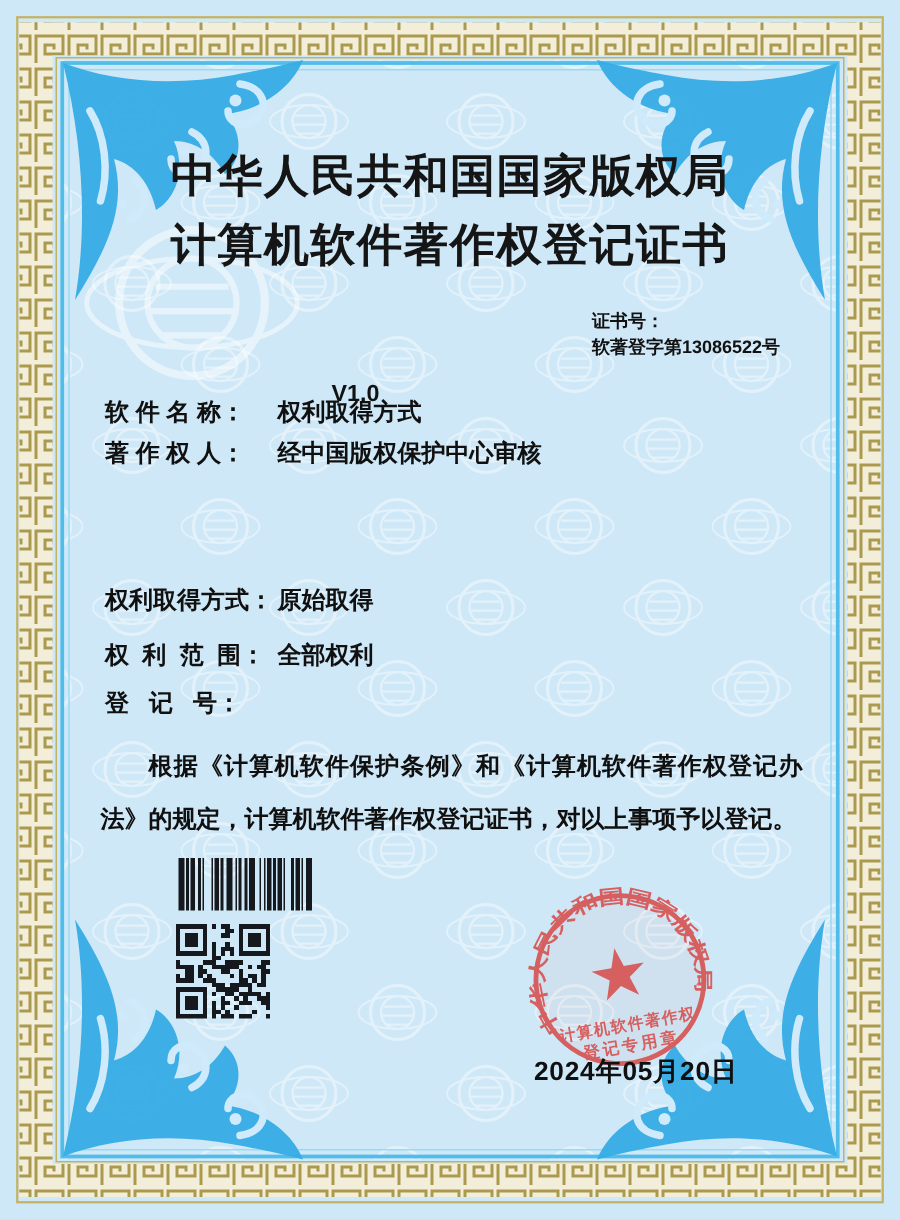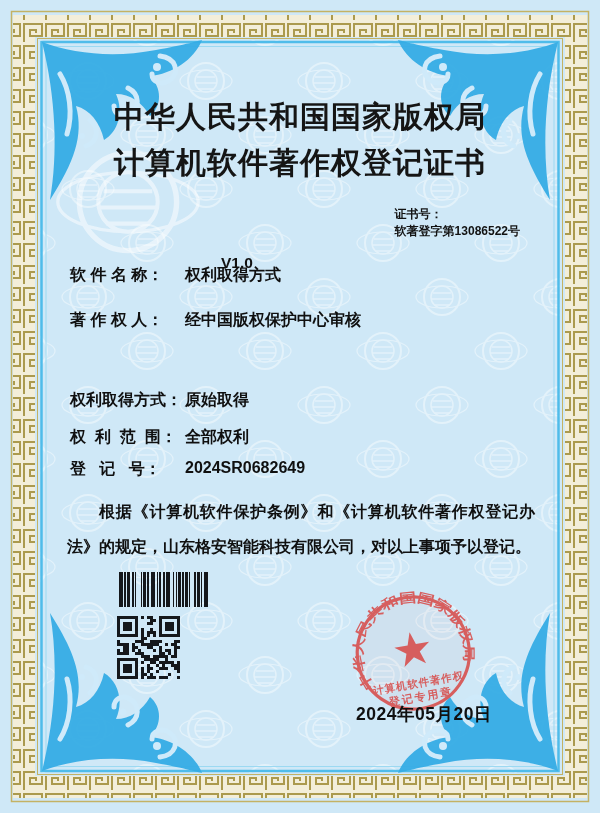--- a/index.html
+++ b/index.html
@@ -101,41 +101,40 @@
     <span>证书号：</span><span> </span>
     <span>软著登字第13086522号</span>
   </div>
 
   <div class="row" style="top:220px;margin-top:45px;">
     <span class="lbl">软 件 名 称：</span>
     <span class="val">权利取得方式</span>
   </div>
   <div class="abs version" style="top:254px;">V1.0</div>
 
-  <div class="row" style="top:310px;justify-content:center;">
+  <div class="row" style="top:292px;justify-content:center;">
     <span class="lbl">著 作 权 人：</span>
     <span class="val">经中国版权保护中心审核</span>
   </div>
 
   <div class="row" style="top:427px;">
     <span class="lbl">权  利  范  围：</span>
     <span class="val">全部权利</span>
   </div>
 
   <div class="row" style="top:390px;">
     <span class="lbl">权利取得方式：</span>
     <span class="val">原始取得</span>
   </div>
 
   <div class="row" style="top:459px;">
     <span class="lbl">登   记   号：</span>
-    <span class="val">2024SR0682649</span>
-  </div>
-
-  <div class="abs statement">根据《计算机软件保护条例》和《计算机软件著作权登记办法》的规定，山东格安智能科技有限公司，对以上事项予以登记。</div>
+  </div>
+
+  <div class="abs statement">根据《计算机软件保护条例》和《计算机软件著作权登记办法》的规定，计算机软件著作权登记证书，对以上事项予以登记。</div>
 
   <div class="barcode" id="barcode">
       <span class="b" style="width: 4.05px;"></span>
       <span style="width: 1.35px;"></span>
       <span class="b" style="width: 1.35px;"></span>
       <span style="width: 1.35px;"></span>
       <span class="b" style="width: 2.7px;"></span>
       <span style="width: 2.7px;"></span>
       <span class="b" style="width: 1.35px;"></span>
       <span style="width: 1.35px;"></span>

